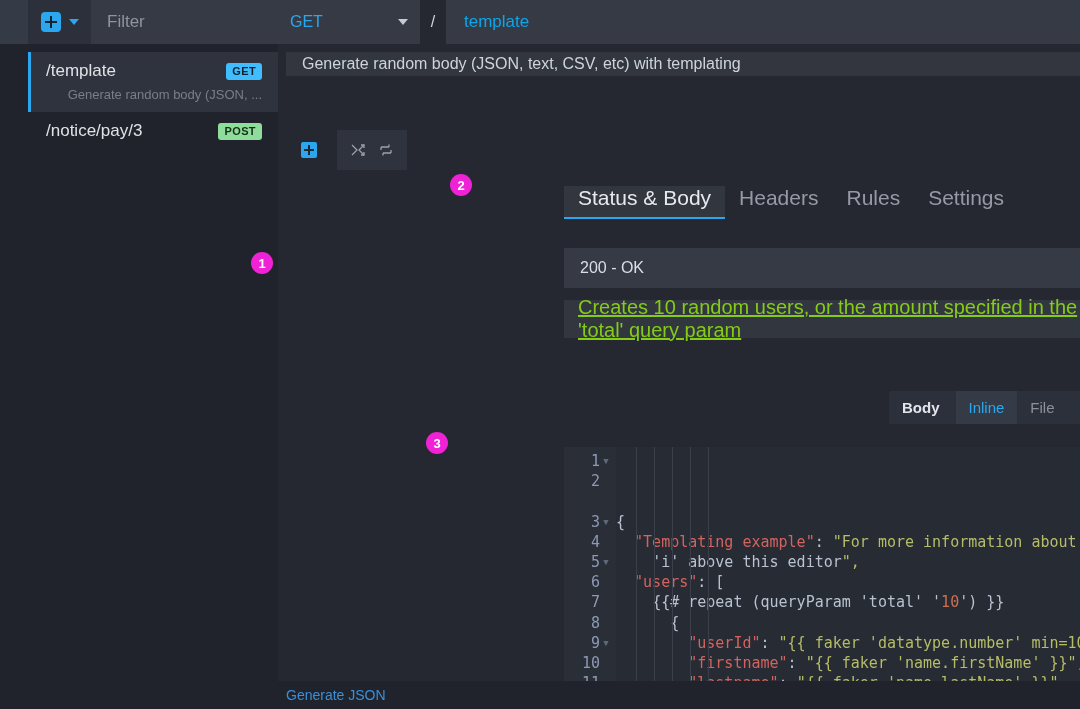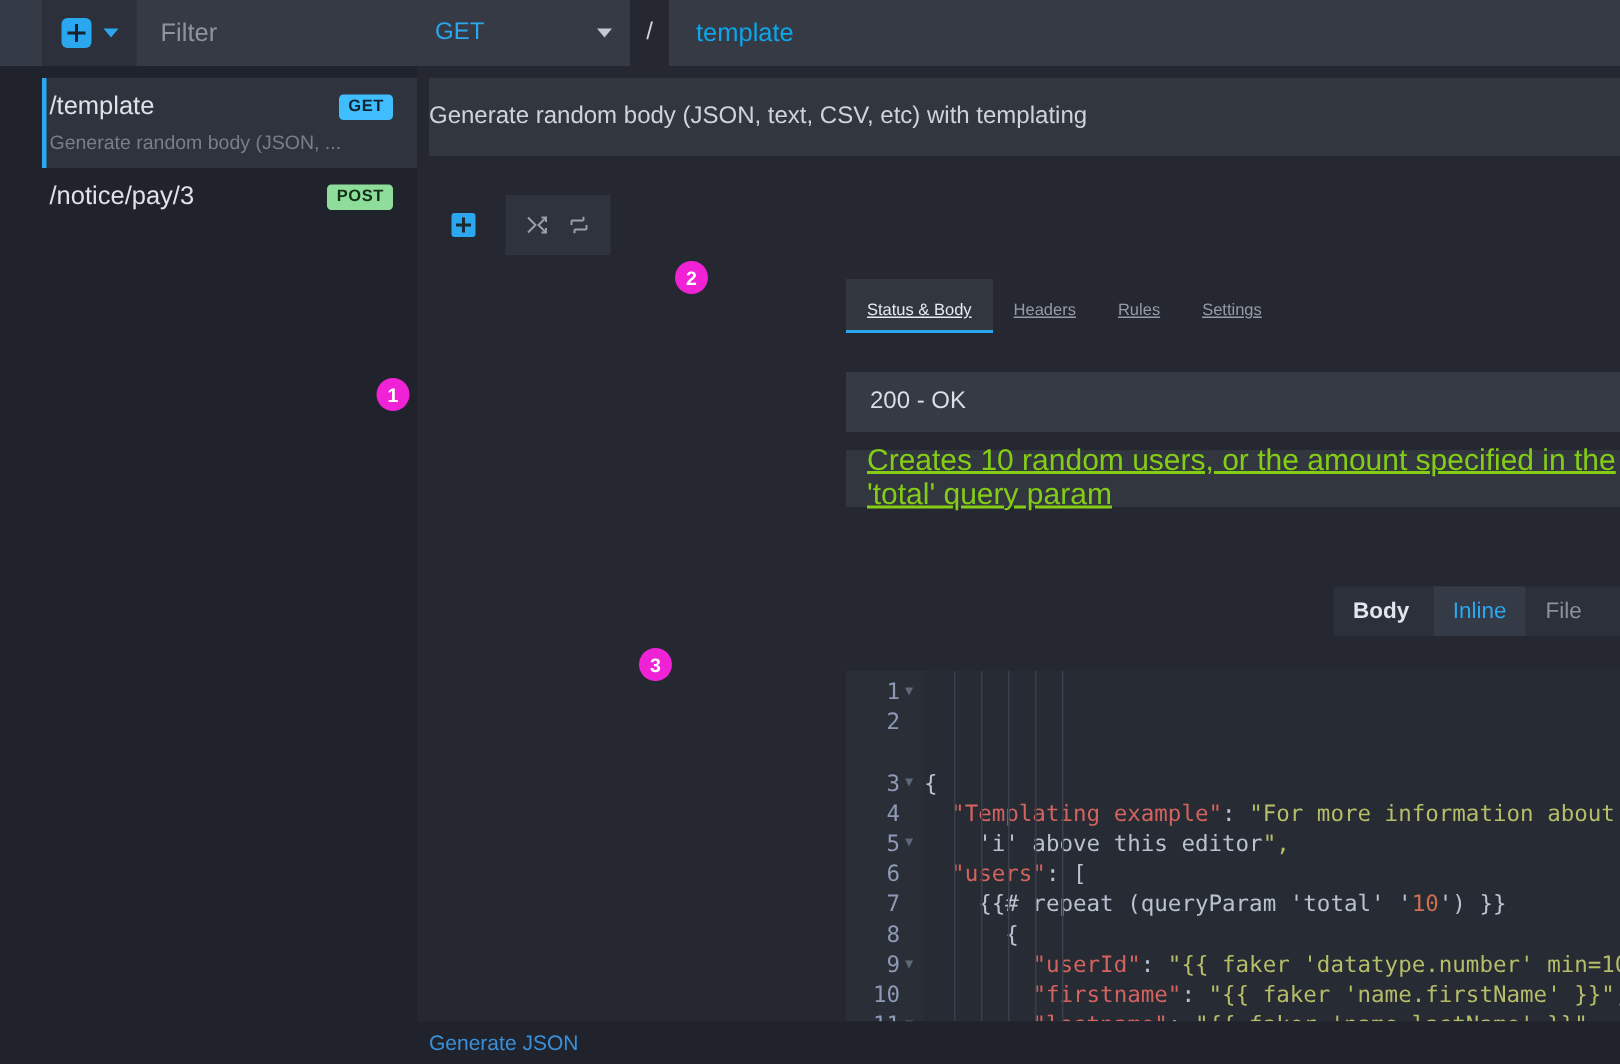--- a/index.html
+++ b/index.html
@@ -34,21 +34,21 @@
     border-top: 6px solid #2ba7ef;
   }
   .filter-box {
     margin-left: 12px; flex: 1; height: 44px; background: #353a45;
     display: flex; align-items: center; padding-left: 16px; text-align: center;
   }
   .filter-box span { color: #8e949f; font-size: 17px; }
 
   .route-list { position: absolute; left: 0; top: 52px; width: 250px; }
   .route {
-    position: relative; padding: 9px 16px 10px 5px; cursor: pointer;
+    position: relative; padding: 9px 16px 10px 18px; cursor: pointer; text-align: right;
   }
   .route.active { background: #2f333d; }
   .route.active::before {
     content: ""; position: absolute; left: 0; top: 0; bottom: 0; width: 3px;
     background: #2ba7ef;
   }
   .route-row { display: flex; align-items: center; justify-content: space-between; }
   .route-name { color: #dfe2e7; font-size: 17px; }
   .route-sub { color: #787f8b; font-size: 13px; margin-top: 6px; }
   .verb {
@@ -70,22 +70,22 @@
   .caret-sm {
     width: 0; height: 0;
     border-left: 5px solid transparent; border-right: 5px solid transparent;
     border-top: 6px solid #c4c9d2;
   }
   .slash { width: 26px; display: flex; align-items: center; justify-content: center; color: #cfd4dc; font-size: 16px; }
   .path-box { flex: 1; height: 44px; background: #353a45; display: flex; align-items: center; padding-left: 18px; }
   .path-box span { color: #0ea5e9; font-size: 17px; }
 
   .docbar {
-    position: absolute; left: 8px; top: 52px; right: 0; height: 52px;
-    background: #31363f; display: flex; align-items: center; 
+    position: absolute; left: 8px; top: 52px; right: 0; height: 24px;
+    background: #31363f; display: flex; align-items: center; padding-left: 16px;
   }
   .docbar span { color: #cfd4dc; font-size: 16px; }
 
   
   .resp-row { position: absolute; left: 8px; top: 128px; right: 0; height: 44px; display: flex; align-items: center; }
   .resp-plus {
     width: 16px; height: 16px; margin: 0 10px 0 15px; flex: none;
     background: #2ba7ef; border-radius: 2px; position: relative;
   }
   .resp-plus::before, .resp-plus::after { content: ""; position: absolute; background: #1b2932; }
@@ -95,21 +95,21 @@
     flex: 1; height: 40px; background: #353a45; display: flex; align-items: center;
     padding: 0 14px 0 16px; justify-content: space-between; cursor: pointer; max-width: 690px;
   }
   .resp-sel-txt { color: #d9dde3; font-size: 16px; white-space: nowrap; overflow: hidden; }
   .resp-icons { display: flex; align-items: center; gap: 6px; margin-left: 10px; background:#2f333d; height:40px; padding: 0 10px; }
   .ic { width: 22px; height: 22px; display: flex; align-items: center; justify-content: center; cursor: pointer; }
 
   
   .tabs { position: absolute; left: 286px; top: 186px; display: flex; align-items: flex-end; }
   .tab {
-    padding: 15px 14px 9px; font-size: 11px; color: #959ba6; cursor: pointer; position: relative; text-decoration: underline;
+    padding: 0 14px 9px; font-size: 21px; color: #959ba6; cursor: pointer; position: relative;
   }
   .tab.active { color: #e7eaef; background: #31363f; }
   .tab.active::after {
     content: ""; position: absolute; left: 0; right: 0; bottom: 0; height: 2px; background: #2ba7ef;
   }
 
   
   .status-row { position: absolute; left: 286px; top: 248px; right: 0; height: 40px; display: flex; align-items: flex-start; }
   .status-sel {
     width: 720px; height: 40px; background: #353a45; display: flex; align-items: center;

